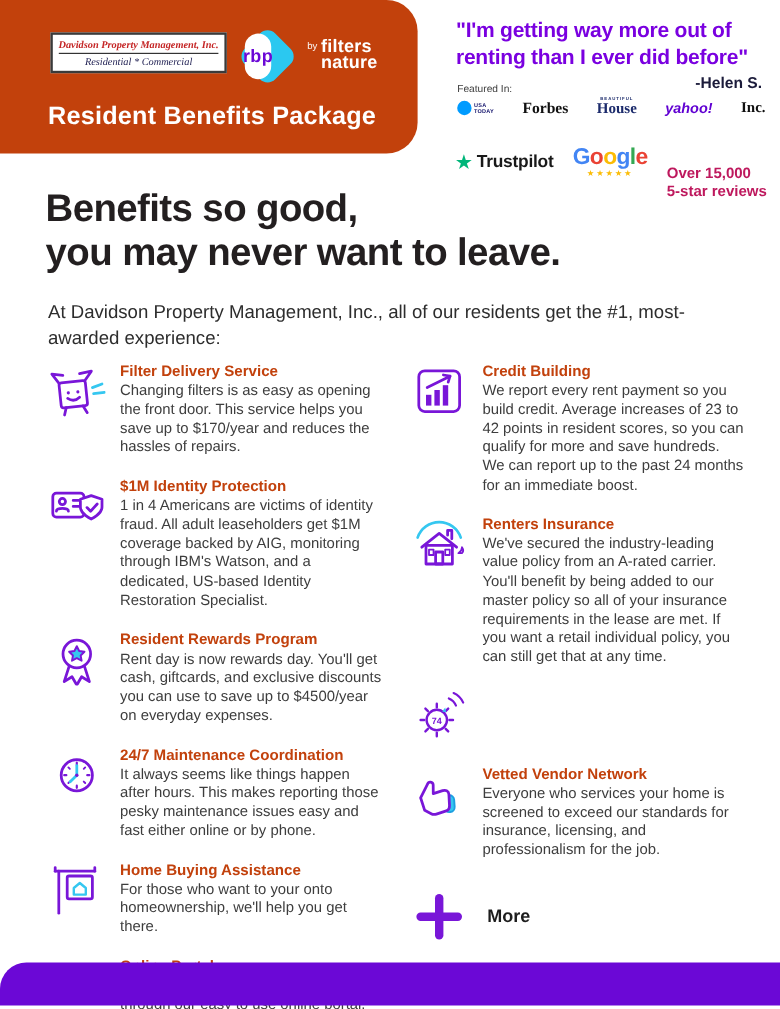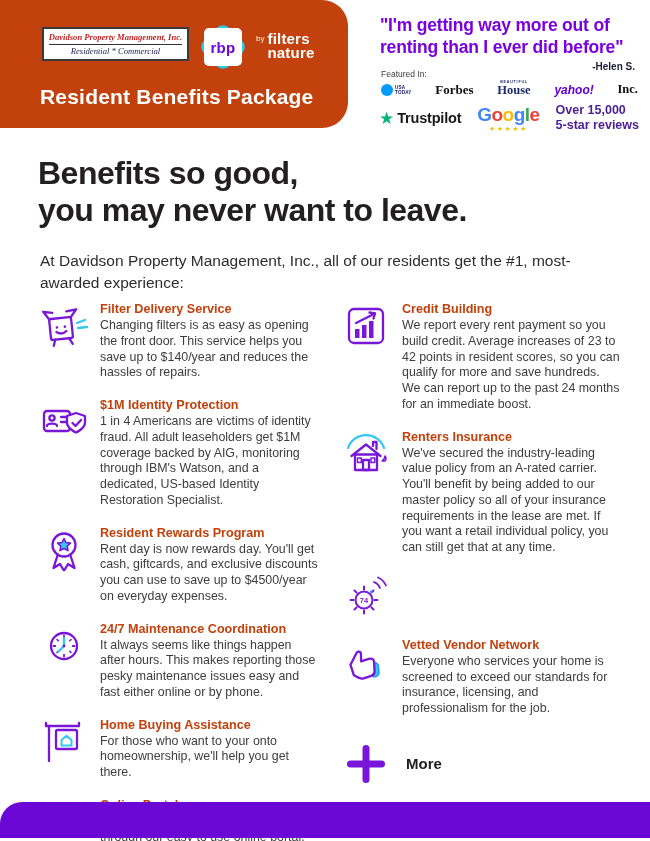--- a/index.html
+++ b/index.html
@@ -7,49 +7,49 @@
   .page { position:absolute; inset:0; width:650px; height:841px; background:#fff; }
 
   
   .header-block { position:absolute; left:0; top:0; width:348px; height:128px; background:#c2410c; border-radius:0 26px 26px 0; }
   .company-box { position:absolute; left:42px; top:27px; width:147px; height:34px; background:#fff; border:2px solid #3a3a3a; padding-top:3px; }
   .company-line1 { font-family:"Liberation Serif", serif; font-style:italic; font-weight:bold; color:#c42424; font-size:8.6px; text-align:center; white-space:nowrap; }
   .company-divider { border-top:1px solid #333; margin:2px 5px 1px 5px; }
   .company-line2 { font-family:"Liberation Serif", serif; font-style:italic; font-weight:normal; color:#232355; font-size:8.6px; text-align:center; }
   .rbp-badge { position:absolute; left:199px; top:23px; width:48px; height:48px; }
   .rbp-diamond { position:absolute; left:6px; top:6px; width:36px; height:36px; background:#2BC8F0; border-radius:9px; transform:rotate(45deg); }
-  .rbp-square { position:absolute; left:5px; top:5px; width:38px; height:38px; background:#ffffff; border-radius:5px; display:flex; align-items:center; justify-content:center; }
+  .rbp-square { position:absolute; left:5px; top:5px; width:22px; height:38px; background:#ffffff; border-radius:15px; display:flex; align-items:center; justify-content:center; }
   .rbp-label { color:#6B08D6; font-weight:bold; font-size:15px; letter-spacing:.3px; }
   .second-nature { position:absolute; left:256px; top:32px; color:#fff; display:flex; gap:3px; }
   .by-label { font-size:8px; margin-top:2px; opacity:.95; }
   .sn-lines { font-weight:bold; font-size:15px; line-height:.95; letter-spacing:.2px; }
   .header-title { position:absolute; left:40px; top:85px; color:#ffffff; font-weight:bold; font-size:21px; letter-spacing:.2px; white-space:nowrap; }
 
   
   .quote { position:absolute; left:380px; top:14px; width:258px; color:#7A00E0; font-weight:bold; font-size:17.5px; line-height:1.26; letter-spacing:-.2px; }
-  .attribution { position:absolute; left:380px; top:61px; width:255px; text-align:right; color:#1B1B3A; font-weight:bold; font-size:10px; }
+  .attribution { position:absolute; left:380px; top:61px; width:255px; text-align:right; color:#1B1B3A; font-weight:bold; font-size:13px; }
   .featured-label { position:absolute; left:381px; top:69px; font-size:8.5px; color:#3c3c3c; }
   .logo-row { position:absolute; left:381px; top:81px; width:257px; display:flex; align-items:center; justify-content:space-between; }
   .usatoday { display:flex; align-items:center; gap:2px; }
   .usatoday-circle { width:12px; height:12px; border-radius:50%; background:#009BFF; }
   .usatoday-text { font-size:4.6px; font-weight:bold; color:#12126b; line-height:1.1; letter-spacing:.2px; }
   .forbes { font-family:"Liberation Serif", serif; font-weight:bold; font-size:13px; color:#101010; }
   .house { position:relative; font-family:"Liberation Serif", serif; font-weight:bold; font-size:12.5px; color:#1B2A6B; text-align:center; }
   .house-top { display:block; font-family:"Liberation Sans", sans-serif; font-size:3.6px; letter-spacing:.8px; line-height:.6; }
   .yahoo { font-weight:bold; font-style:italic; font-size:12px; color:#6001D2; }
   .inc { font-family:"Liberation Serif", serif; font-weight:bold; font-size:12.5px; color:#101010; }
   .review-row { position:absolute; left:379px; top:103px; width:260px; display:flex; align-items:center; justify-content:space-between; }
   .trustpilot { display:flex; align-items:center; gap:3px; }
   .trust-star { color:#00B67A; font-size:17px; line-height:1; }
   .trust-label { font-size:14.5px; color:#191919; font-weight:bold; letter-spacing:-.2px; }
   .google { text-align:center; line-height:1; }
   .google-word { font-size:19px; font-weight:bold; letter-spacing:-.5px; }
   .g1,.g4 { color:#4285F4; } .g2,.g6 { color:#EA4335; } .g3 { color:#FBBC05; } .g5 { color:#34A853; }
   .google-stars { font-size:7px; color:#FBBC05; letter-spacing:1.5px; margin-top:1px; }
-  .review-summary { font-size:12.5px; font-weight:bold; color:#4c1d95; line-height:1.2; text-align:left; }
+  .review-summary { font-size:12.5px; font-weight:bold; color:#be185d; line-height:1.2; text-align:left;margin-top:34px; }
 
   
   .headline { position:absolute; left:38px; top:155px; color:#231F20; font-weight:bold; font-size:32px; line-height:1.17; letter-spacing:-.5px; }
   .subheadline { position:absolute; left:40px; top:250px; width:578px; color:#2d2d2d; font-size:15.5px; line-height:1.4; }
 
   
   .benefits { position:absolute; left:40px; top:302px; width:580px; display:flex; gap:24px; }
   .col { flex:1; display:flex; flex-direction:column; gap:17px; }
   .benefit { display:flex; gap:12px; }
   .benefit-icon { flex:0 0 48px; width:48px; height:48px; }
@@ -145,21 +145,21 @@
               <circle cx="17" cy="25" r="1.3" fill="#7916D8" stroke="none"></circle>
               <circle cx="25" cy="25" r="1.3" fill="#7916D8" stroke="none"></circle>
               <path d="M16 29.5 Q21 33.5 26 29.5"></path>
               <path d="M14 37 l-2 6 M28 37 l3 6"></path>
             </g>
             <path d="M37 21 l8 -3 M38 26 l9 -1" stroke="#35C7F0"></path>
           </svg>
         </div>
         <div class="benefit-text">
           <div class="benefit-title">Filter Delivery Service</div>
-          <div class="benefit-desc">Changing filters is as easy as opening the front door. This service helps you save up to $140/year and reduces the hassles of repairs.</div>
+          <div class="benefit-desc">Changing filters is as easy as opening the front door. This service helps you save up to $170/year and reduces the hassles of repairs.</div>
         </div>
       </div>
 
       <div class="benefit">
         <div class="benefit-icon">
           <svg width="48" height="48" viewBox="0 0 48 48" fill="none" stroke="#7916D8" stroke-width="2.3" stroke-linecap="round" stroke-linejoin="round">
             <rect x="4" y="13" width="26" height="20" rx="3"></rect>
             <circle cx="12" cy="20" r="2.6"></circle>
             <path d="M7 28 c0 -3.2 10 -3.2 10 0"></path>
             <path d="M21 19 h6 M21 24 h5"></path>

